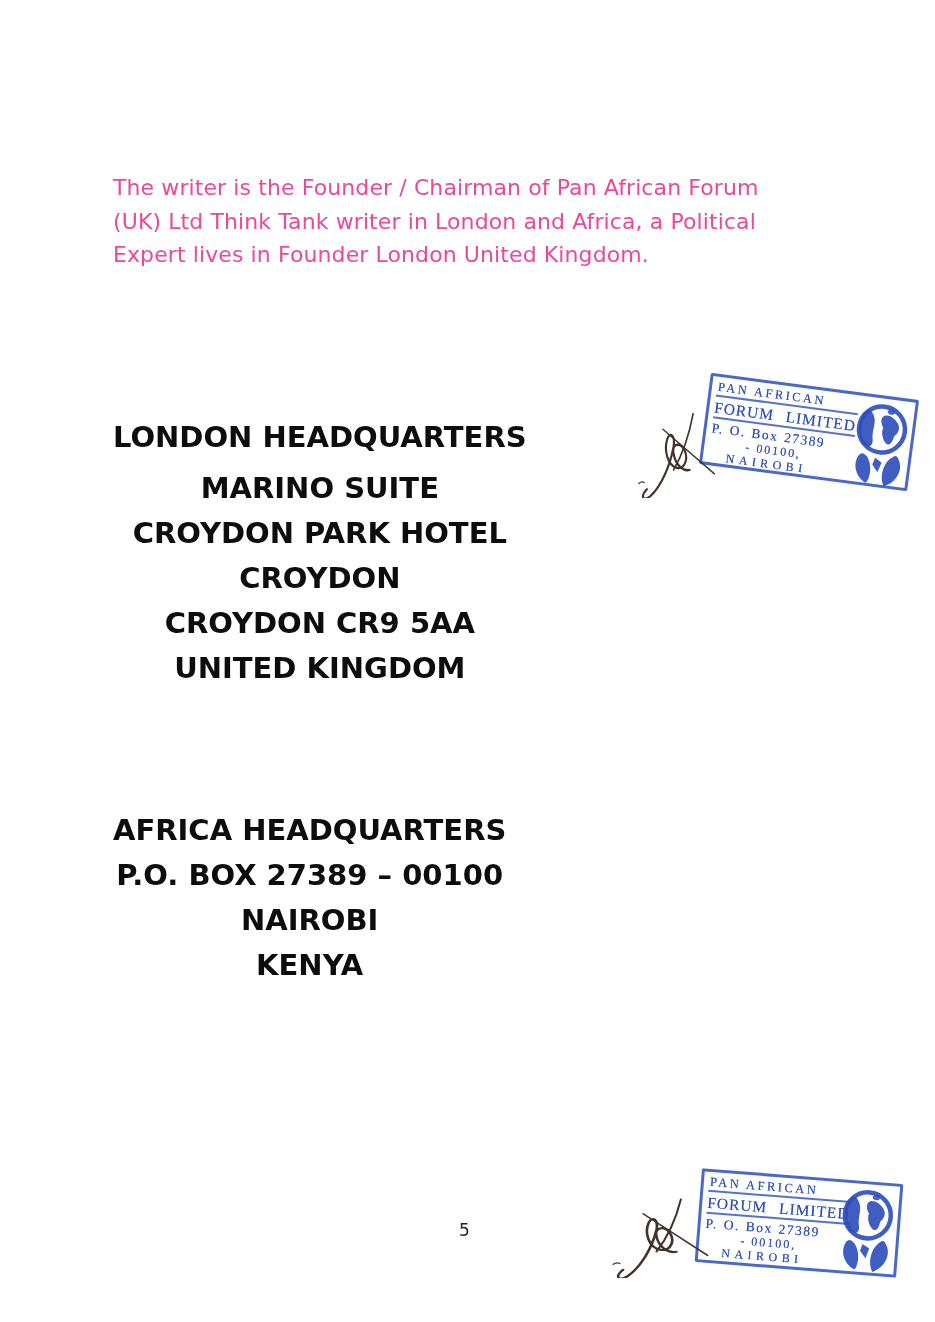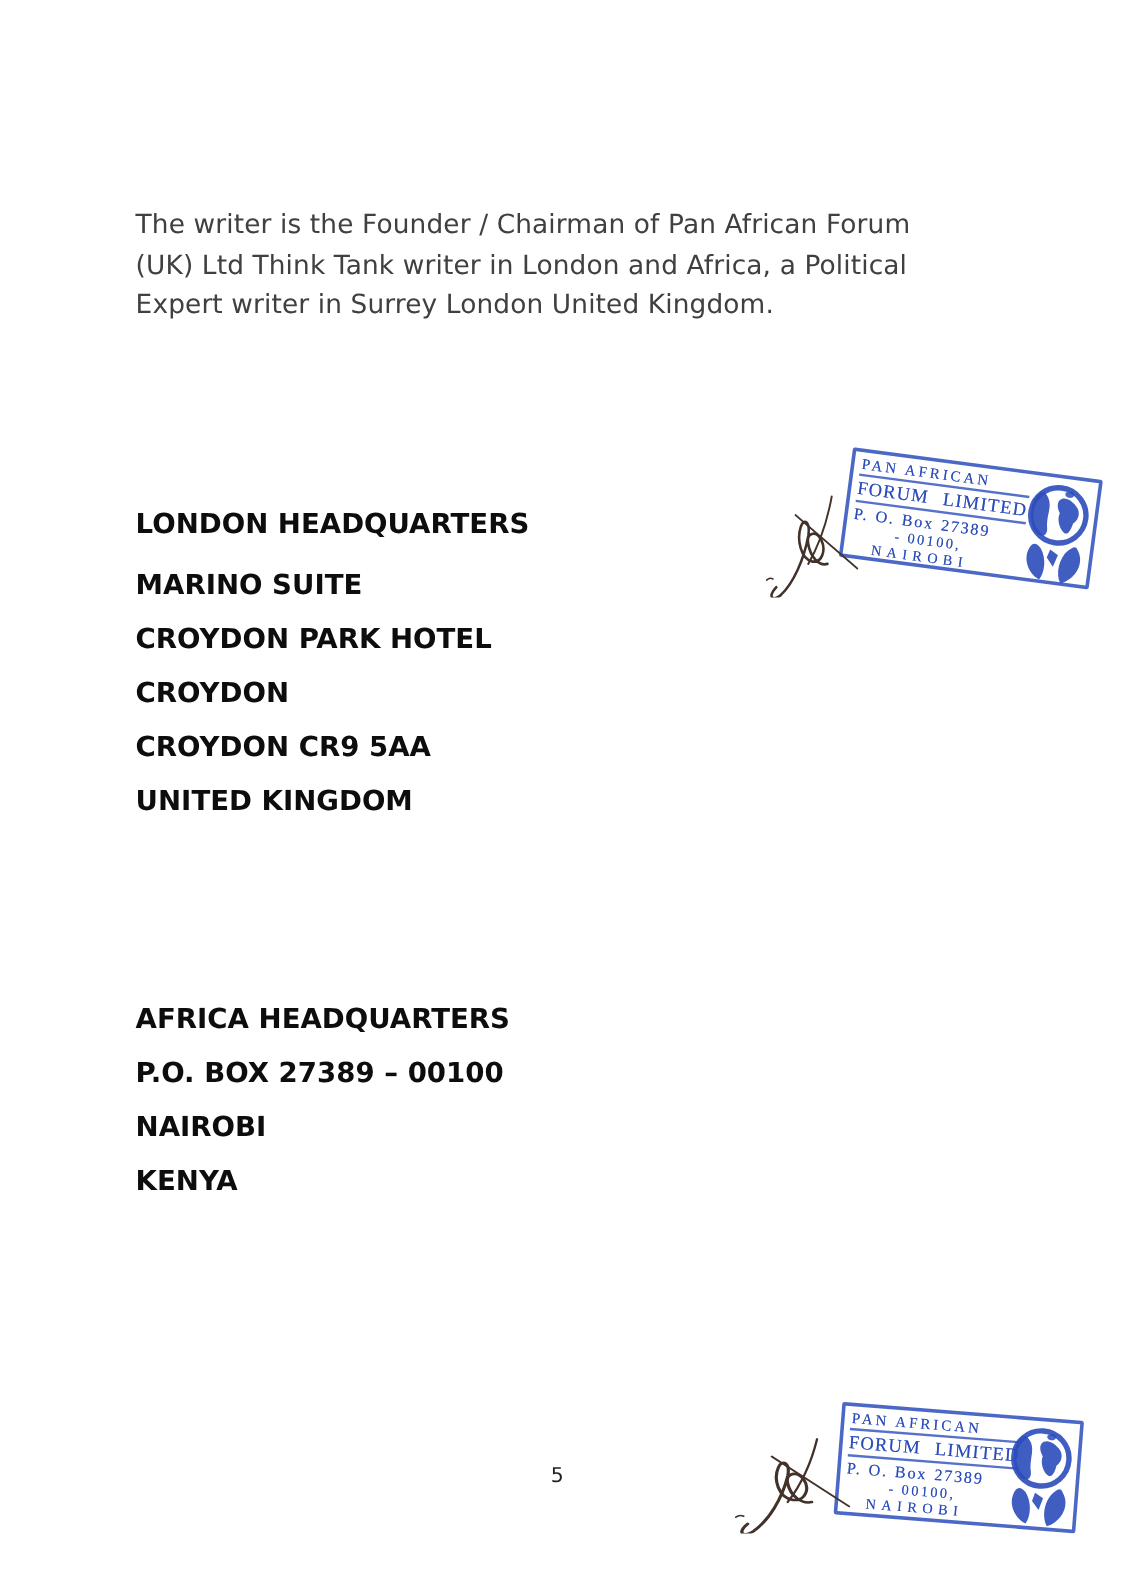--- a/index.html
+++ b/index.html
@@ -7,30 +7,30 @@
     width:935px; height:1322px;
     background:#ffffff;
     font-family:"DejaVu Sans", sans-serif;
     position:relative;
     overflow:hidden;
   }
 
   
   .paragraph {
     position:absolute; left:113px; top:171px; width:700px;
-    font-size:22px; line-height:33.5px; color:#404040; letter-spacing:0.1px;
+    font-size:22px; line-height:33.5px; color:#ec4899; letter-spacing:0.1px;
   }
 
   
-  .hq { position:absolute; left:113px; color:#0d0d0d; font-weight:bold; font-size:23px; }
+  .hq { position:absolute; left:113px; color:#0d0d0d; font-weight:bold; font-size:29px; }
   .hq .hq-title { line-height:45px; white-space:nowrap; }
-  .hq .line { line-height:45px; white-space:nowrap; }
+  .hq .line { line-height:45px; white-space:nowrap;text-align:center; }
   .london { top:415px; }
   .london .hq-title { margin-bottom:6px; }
-  .africa { top:828px; }
+  .africa { top:808px; }
 
   .page-number { position:absolute; left:459px; top:1220px; font-size:17px; color:#222; }
 
   
   .stamp {
     position:absolute;
     border:3px solid rgba(44,77,189,0.85);
     border-radius:2px;
     color:#2b4cbb;
     font-family:"Liberation Serif", serif;
@@ -54,21 +54,21 @@
   .sig-bottom { left:612px; top:1192px; width:100px; height:86px; }
 </style>
 </head>
 <body>
 
 <div>
 
   <div class="paragraph">
     <div>The writer is the Founder / Chairman of Pan African Forum</div>
     <div>(UK) Ltd Think Tank writer in London and Africa, a Political</div>
-    <div>Expert writer in Surrey London United Kingdom.</div>
+    <div>Expert lives in Founder London United Kingdom.</div>
   </div>
 
   <div class="hq london">
     <div class="hq-title">LONDON HEADQUARTERS</div>
     <div class="line">MARINO SUITE</div>
     <div class="line">CROYDON PARK HOTEL</div>
     <div class="line">CROYDON</div>
     <div class="line">CROYDON CR9 5AA</div>
     <div class="line">UNITED KINGDOM</div>
   </div>

